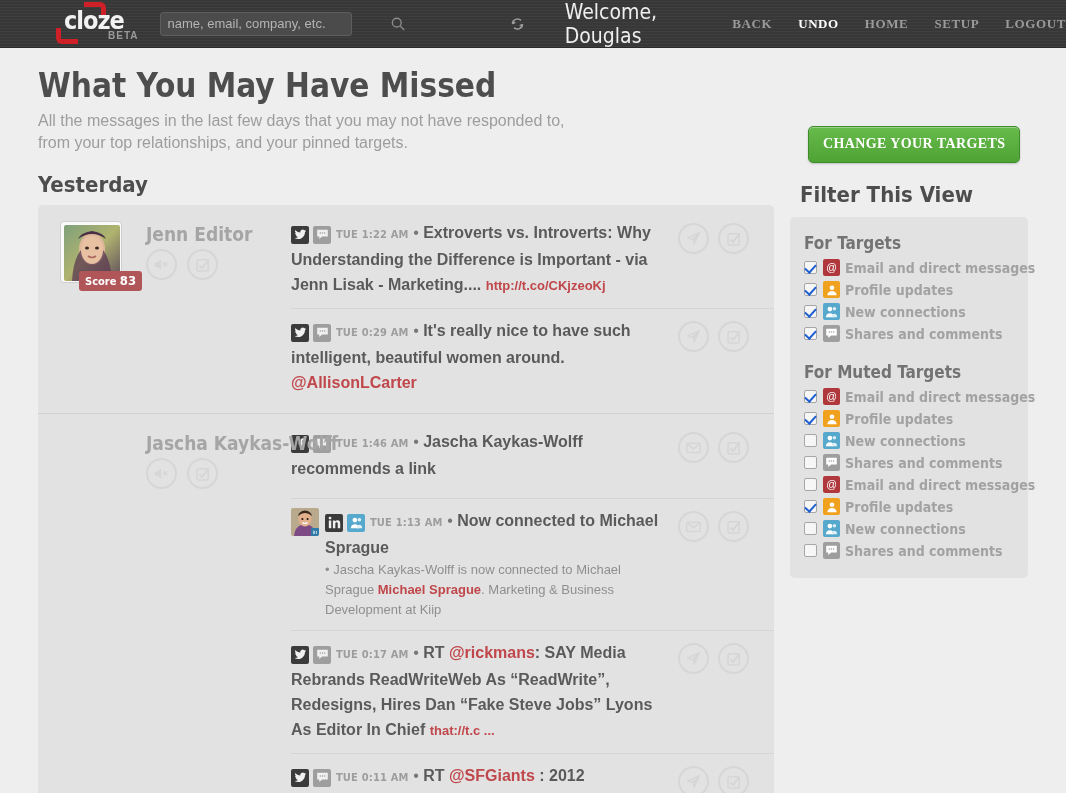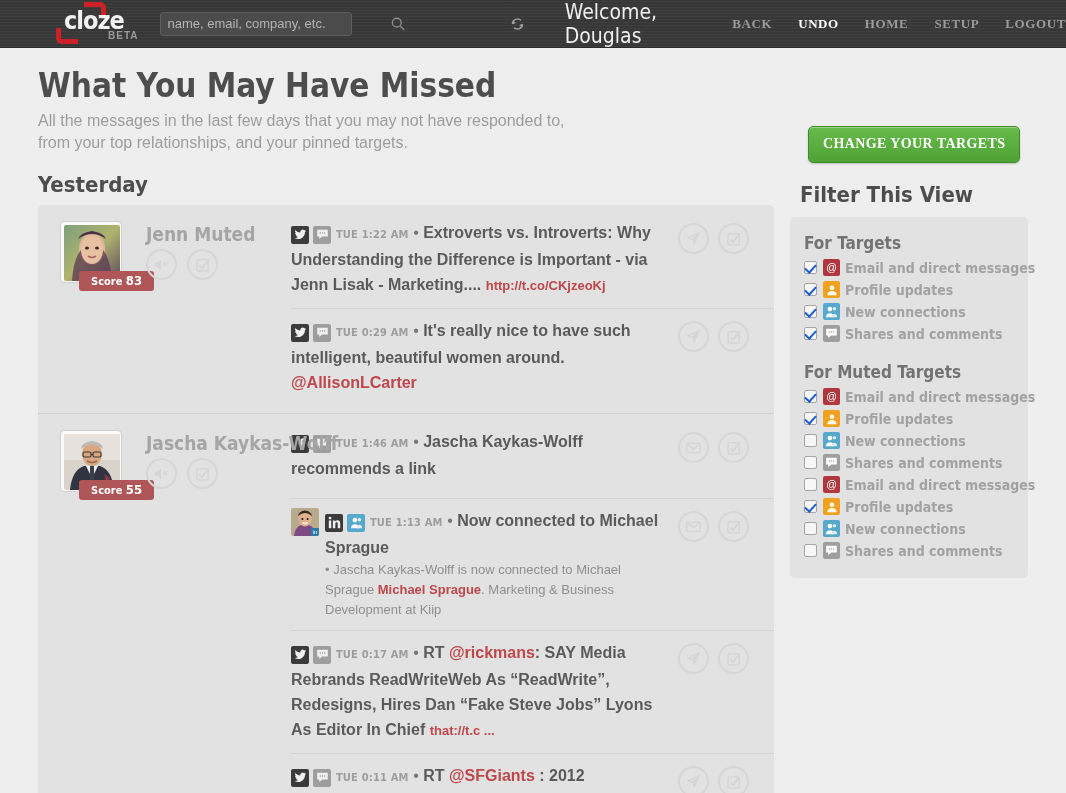--- a/index.html
+++ b/index.html
@@ -92,21 +92,21 @@
   .person { display: flex; border-top: 1px solid #d2d2d2; }
   .person:first-child { border-top: none; }
   .person-left { width: 253px; position: relative; padding: 16px 0 10px 22px; flex: none; }
   .avatar-box {
     width: 62px; height: 62px; background: #fafafa; border: 1px solid #cfcfcf;
     border-radius: 4px; padding: 3px; position: relative;
   }
   .avatar-img { width: 56px; height: 56px; border-radius: 2px; display: block; }
   .score {
     position: absolute; left: 18px; bottom: -9px; background: #b05659; color: #fff;
-    font-size: 11px; font-weight: bold; border-radius: 3px; padding: 2px 12px 3px;
+    font-size: 11px; font-weight: bold; border-radius: 3px; padding: 2px 6px 3px;
     white-space: nowrap; font-family: "DejaVu Sans Condensed","Liberation Sans",sans-serif;
   }
   .score b { font-size: 13px; }
   .pname { position: absolute; left: 108px; top: 18px; font-size: 19px; color: #a5a5a5; font-weight: bold; white-space: nowrap; }
   .pactions { position: absolute; left: 108px; top: 44px; display: flex; gap: 10px; }
   .circ-icon { width: 31px; height: 31px; border-radius: 50%; border: 2px solid #d6d6d6;
                display: flex; align-items: center; justify-content: center; cursor: pointer; }
 
   .person-msgs { flex: 1; padding: 6px 0 8px 0; }
   .msg { display: flex; border-top: 1px solid #d5d5d5; padding: 9px 0 10px; }
@@ -196,21 +196,21 @@
               <ellipse cx="23" cy="23" rx="2" ry="1.6" fill="#3a2a22"></ellipse>
               <ellipse cx="33" cy="23" rx="2" ry="1.6" fill="#3a2a22"></ellipse>
               <path d="M24 31 Q28 34 32 31" fill="none" stroke="#a9655c" stroke-width="1.6"></path>
               <path d="M14 14 Q28 4 42 14 Q40 8 28 6 Q16 8 14 14" fill="#4b2f46"></path>
             </svg>
             <div class="score">
               <span>Score</span>
               <b>83</b>
             </div>
           </div>
-          <div class="pname cond">Jenn Muted</div>
+          <div class="pname cond">Jenn Editor</div>
           <div class="pactions">
             <div class="circ-icon">
               <svg width="17" height="17" viewBox="0 0 20 20">
                 <path d="M2 7.5h3.2L9.5 4v12L5.2 12.5H2z" fill="#d6d6d6"></path>
                 <path d="M12.3 7.3l4.4 4.4M16.7 7.3l-4.4 4.4" stroke="#d6d6d6" stroke-width="1.9" fill="none"></path>
               </svg>
             </div>
             <div class="circ-icon">
               <svg width="16" height="16" viewBox="0 0 20 20">
                 <rect x="2.5" y="3.5" width="14" height="14" rx="1.5" fill="none" stroke="#d6d6d6" stroke-width="2"></rect>
@@ -287,40 +287,20 @@
                     <path d="M5.5 10.5l3.2 3.4L17 3.2" fill="none" stroke="#d6d6d6" stroke-width="2.3"></path>
                   </svg>
               </div>
             </div>
           </div>
         </div>
       </div>
 
       <div class="person">
         <div class="person-left">
-          <div class="avatar-box">
-            <svg class="avatar-img" viewBox="0 0 56 56">
-              <rect width="56" height="56" fill="#d9d3cb"></rect>
-              <rect y="0" width="56" height="26" fill="#e6e2db"></rect>
-              <path d="M6 56 Q8 36 20 32 L36 32 Q48 36 50 56 Z" fill="#2f3440"></path>
-              <path d="M22 32 L28 44 L34 32 Z" fill="#f2f2f2"></path>
-              <rect x="26" y="32" width="4" height="14" fill="#3a3f4a"></rect>
-              <ellipse cx="28" cy="20" rx="10" ry="12" fill="#d9a882"></ellipse>
-              <path d="M17 15 Q28 6 39 15 Q38 8 28 7 Q18 8 17 15" fill="#b9b9b9"></path>
-              <rect x="19" y="18" width="8" height="5" rx="1.5" fill="none" stroke="#3b3b3b" stroke-width="1.2"></rect>
-              <rect x="29" y="18" width="8" height="5" rx="1.5" fill="none" stroke="#3b3b3b" stroke-width="1.2"></rect>
-              <path d="M27 20.5h2" stroke="#3b3b3b" stroke-width="1.2"></path>
-              <path d="M23 27 Q28 30 33 27" fill="none" stroke="#9c6a55" stroke-width="1.5"></path>
-              <path d="M40 40 l6 4 -3 7 z" fill="#8f3a3a"></path>
-            </svg>
-            <div class="score">
-              <span>Score</span>
-              <b>55</b>
-            </div>
-          </div>
           <div class="pname cond">Jascha Kaykas-Wolff</div>
           <div class="pactions">
             <div class="circ-icon">
               <svg width="17" height="17" viewBox="0 0 20 20">
                 <path d="M2 7.5h3.2L9.5 4v12L5.2 12.5H2z" fill="#d6d6d6"></path>
                 <path d="M12.3 7.3l4.4 4.4M16.7 7.3l-4.4 4.4" stroke="#d6d6d6" stroke-width="1.9" fill="none"></path>
               </svg>
             </div>
             <div class="circ-icon">
               <svg width="16" height="16" viewBox="0 0 20 20">

